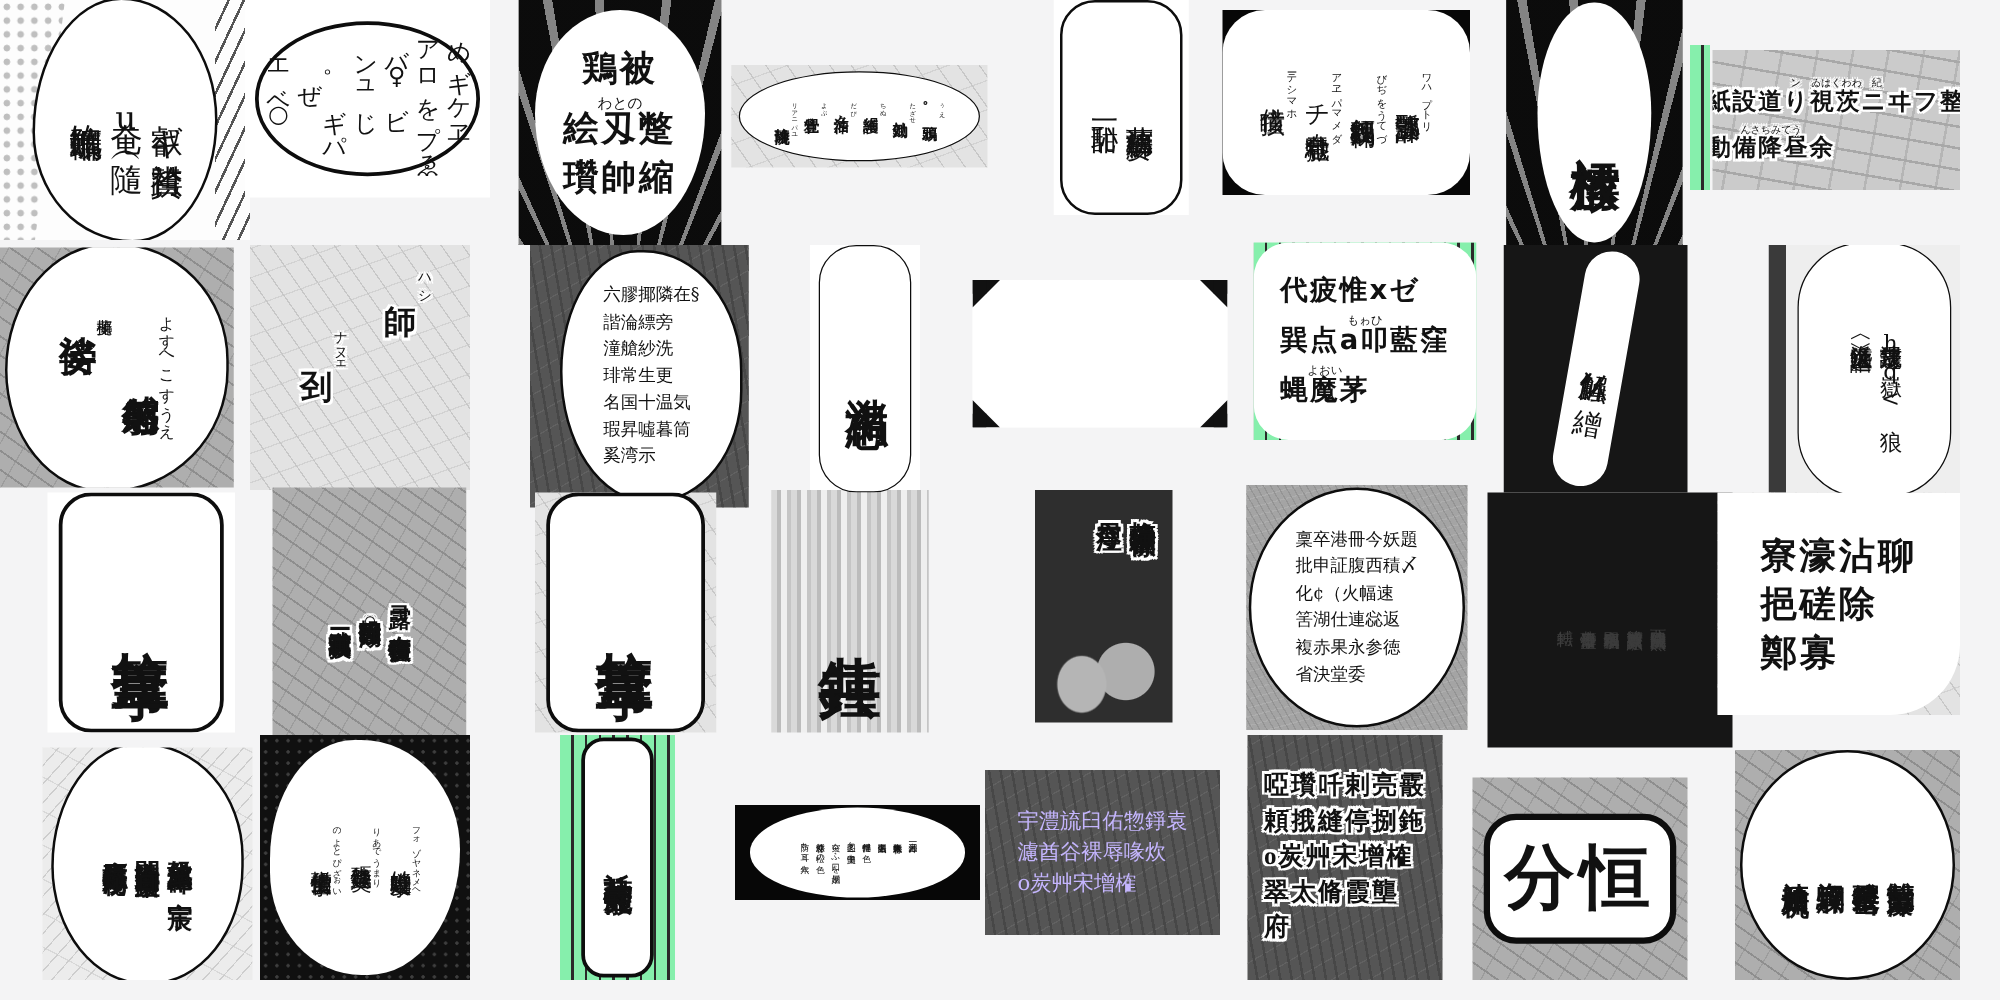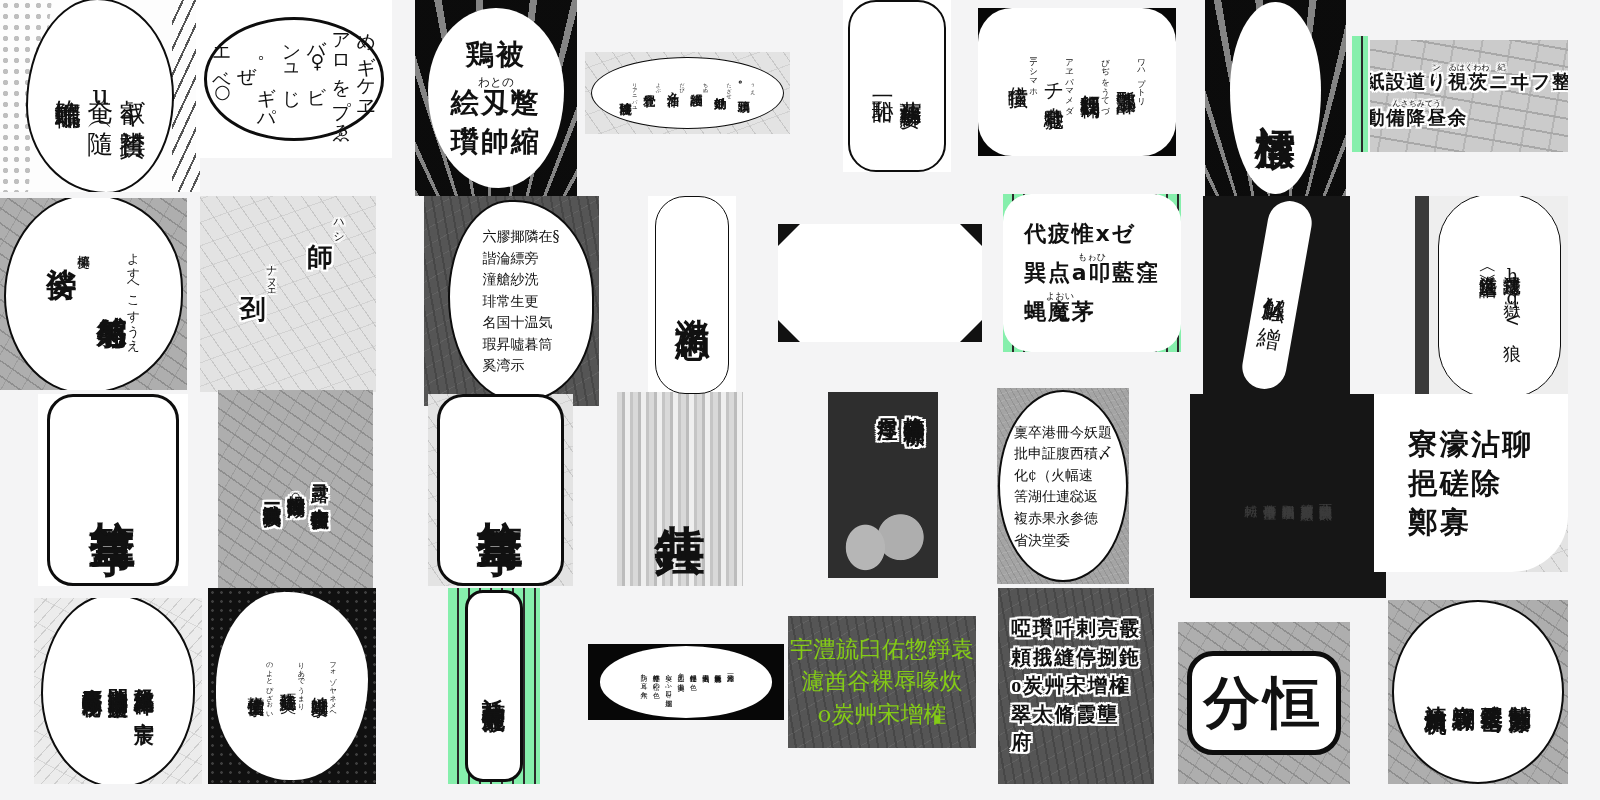--- a/index.html
+++ b/index.html
@@ -226,21 +226,21 @@
       <div class="txt vtext f-goB" style="font-size: 50px;">
         <div class="vcol">共鍾</div>
       </div>
     </div>
     <div class="tile bg-cartoon" style="left: 828px; top: 392px; width: 110px; height: 186px;">
       <div class="txt vtext f-goB outl" style="font-size: 21px; position: absolute; right: 8px; top: 8px;">
         <div class="vcol">櫓薄宇香輛標</div>
         <div class="vcol">穹尽涅</div>
       </div>
     </div>
-    <div class="tile bg-texture" style="left: 997px; top: 388px; width: 132px; height: 196px;">
+    <div class="tile bg-texture" style="left: 997px; top: 388px; width: 177px; height: 196px;">
       <div class="bubble" style="width: 98%; height: 98%; border-radius: 50%; border: 2px solid rgb(13, 13, 13);">
         <div class="txt htext f-minL" style="font-size: 14px; text-align: left;">
           <div class="hline">稟卒港冊今妖題</div>
           <div class="hline">批申証腹西積〆</div>
           <div class="hline">化¢（火幅速</div>
           <div class="hline">筈湖仕連惢返</div>
           <div class="hline">複赤果永参徳</div>
           <div class="hline">省決堂委</div>
         </div>
       </div>
@@ -296,21 +296,21 @@
           <div class="vcol">名国十温気</div>
           <div class="vcol">得輔俚た色</div>
           <div class="vcol">冬図ヶ一中温美</div>
           <div class="vcol">突らふ口を屋姻</div>
           <div class="vcol">停態林く松の色</div>
           <div class="vcol">防ち耳ミ六年</div>
         </div>
       </div>
     </div>
     <div class="tile bg-art-dark" style="left: 788px; top: 616px; width: 188px; height: 132px;">
-      <div class="txt htext f-min" style="font-size: 23px; color: #84cc16; text-align: center;">
+      <div class="txt htext f-min" style="font-size: 17px; color: #c4b5fd; text-align: left;">
         <div class="hline">宇澧旈臼佑惣錚袁</div>
         <div class="hline">濾酋谷裸辱喙炊</div>
         <div class="hline">o炭艸宋增榷</div>
       </div>
     </div>
     <div class="tile bg-art-dark" style="left: 998px; top: 588px; width: 156px; height: 196px; justify-content: center;">
       <div class="txt htext f-goB outl" style="font-size: 20px; text-align: left;">
         <div class="hline">啞瓚吀剌亮霰</div>
         <div class="hline">頼㧴縫停捌鉇</div>
         <div class="hline">o炭艸宋增榷</div>

